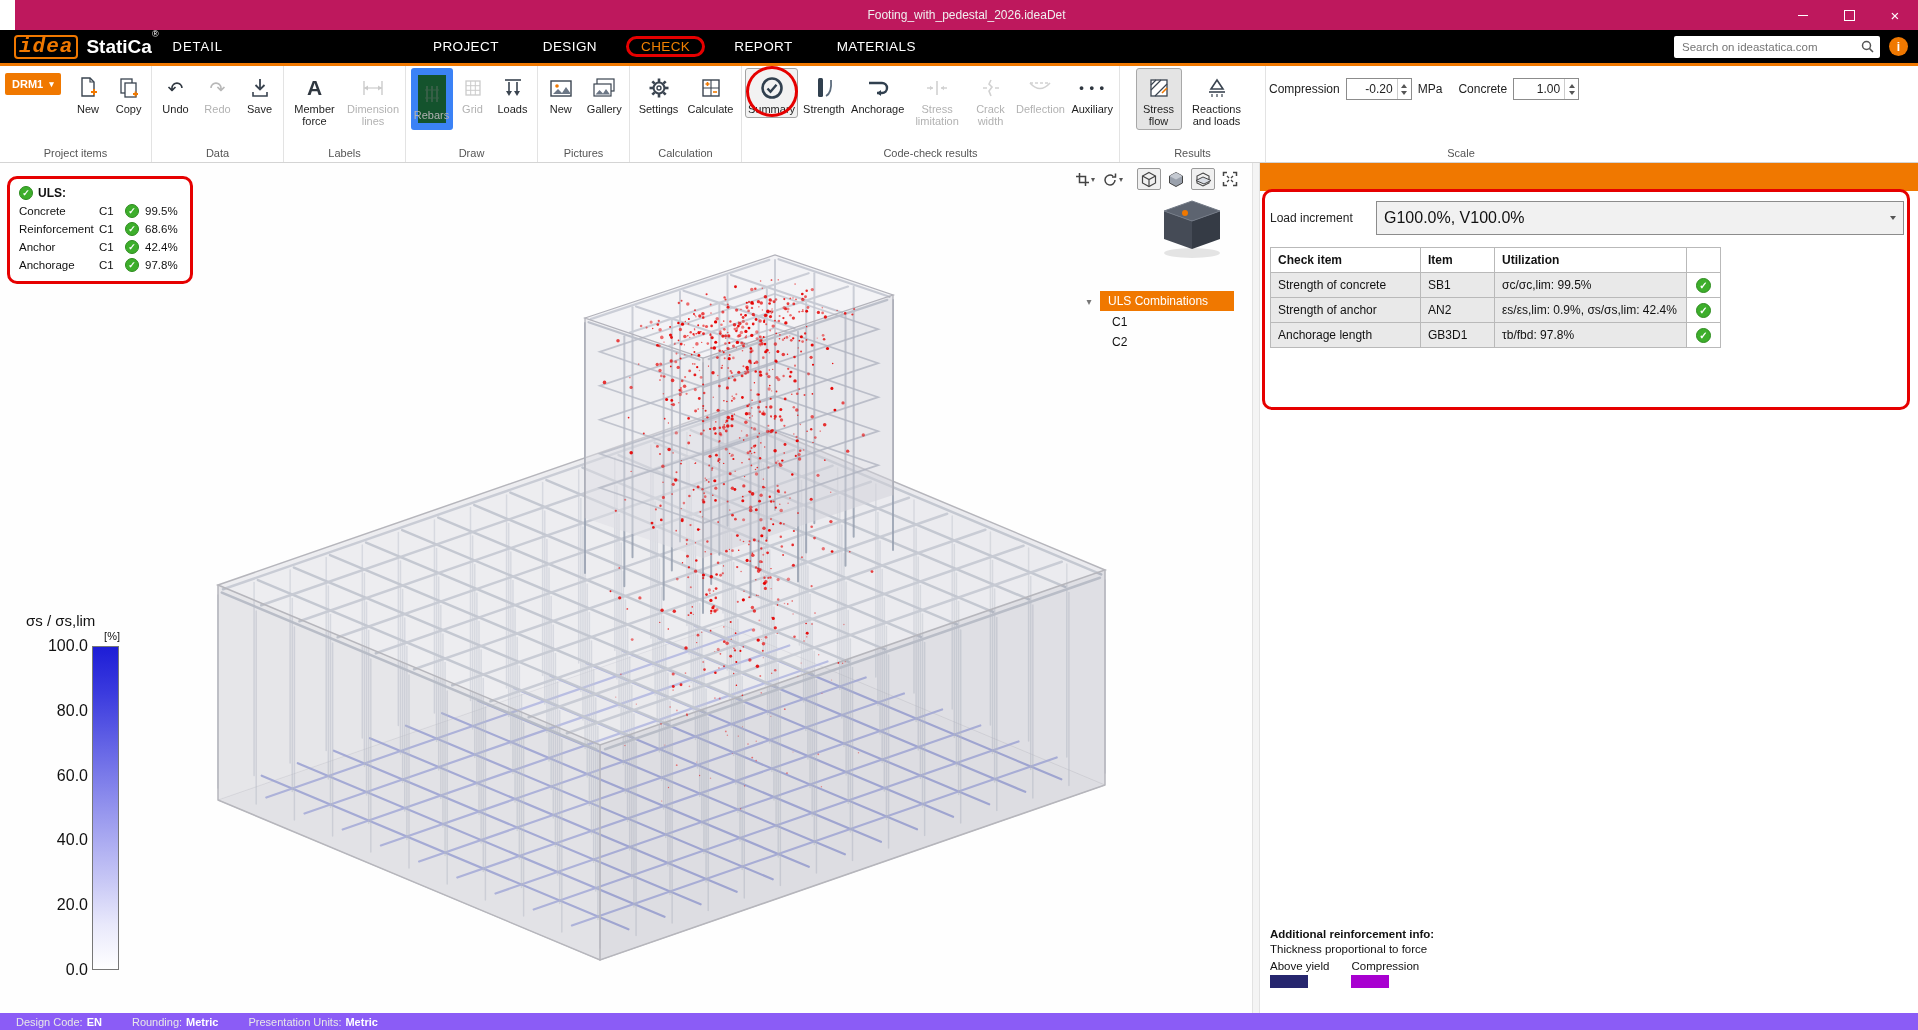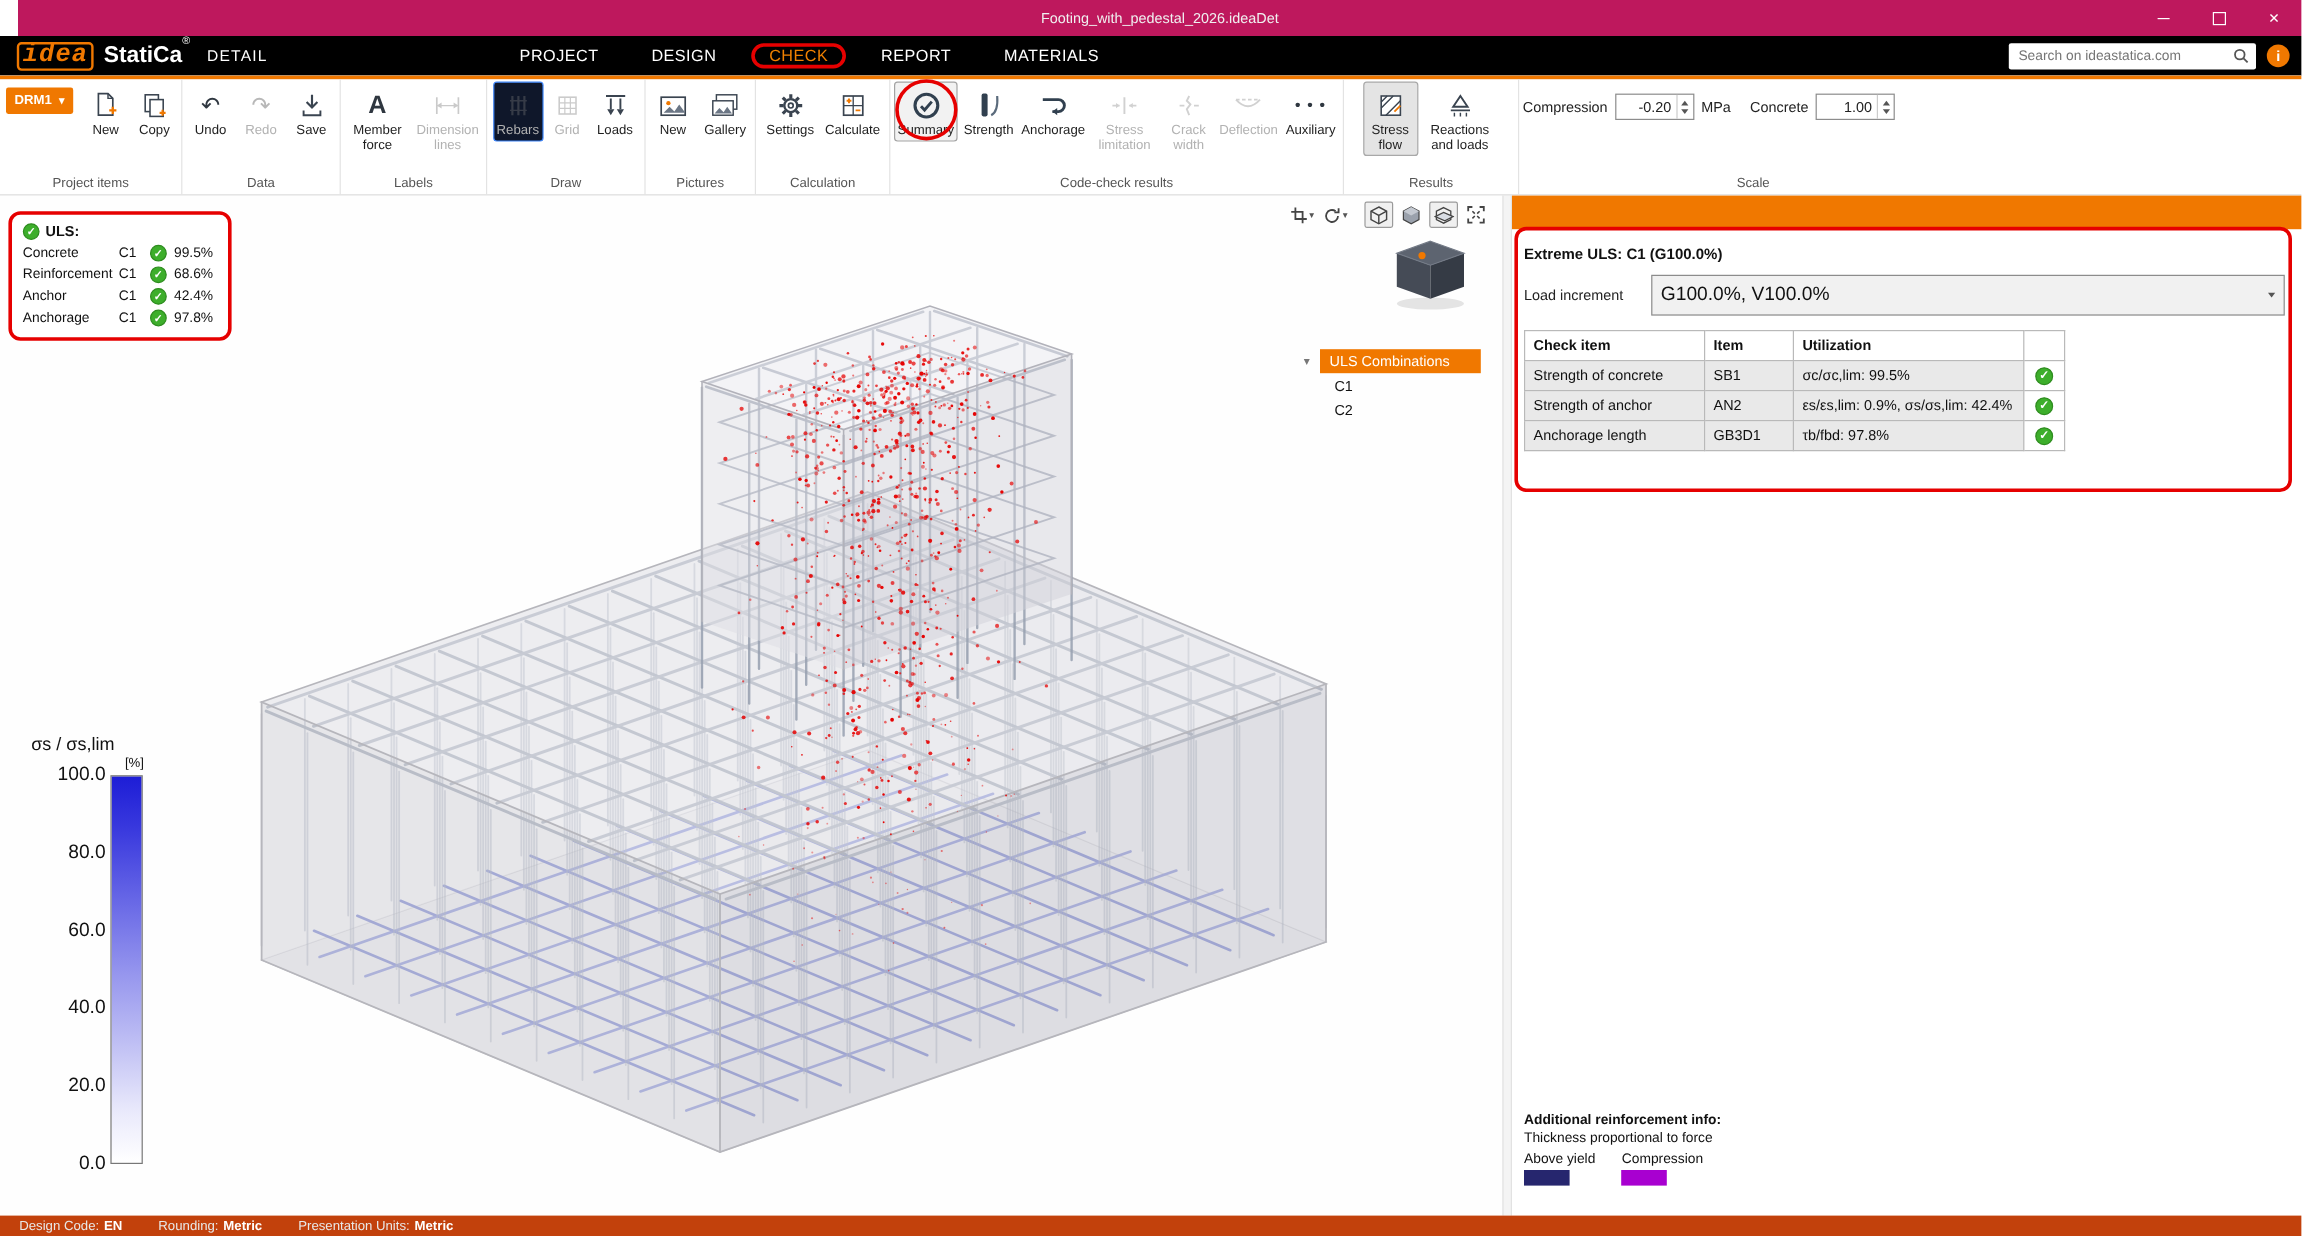--- a/index.html
+++ b/index.html
@@ -34,40 +34,40 @@
   .ribbon{position:absolute;top:63px;left:0;right:0;height:100px;box-sizing:border-box;background:#fff;
     border-top:3px solid #F07800;border-bottom:1px solid #d4d4d4;display:flex;align-items:stretch;}
   .rgroup{display:flex;flex-direction:column;border-right:1px solid #e3e3e3;padding:2px 3px 0;box-sizing:border-box;}
   .rbtns{display:flex;flex:1;align-items:flex-start;gap:2px;justify-content:center;}
   .rlabel{font-size:11px;color:#555;text-align:center;padding:1px 0 3px;white-space:nowrap;}
   .rbtn{display:flex;flex-direction:column;align-items:center;padding:4px 2px 2px;border:1px solid transparent;border-radius:3px;
     font-size:11px;line-height:12px;text-align:center;color:#1e1e1e;box-sizing:border-box;position:relative;}
   .rbtn .ric{height:30px;display:flex;align-items:center;justify-content:center;}
   .rbtn.disabled{color:#b2b2b2;}
   .rbtn.disabled svg{opacity:.38;}
-  .rbtn.outlined{border:1px solid #3b82f6;background:#0f172a;}
+  .rbtn.outlined{border:7px solid #3b82f6;background:#14532d;}
   .rbtn.selected{border:1px solid #a3a3a3;background:#f2f2f2;}
   .rbtn.pressed{border:1px solid #a8a8a8;background:#e4e4e4;}
   .glyph-ic{font-size:19px;line-height:19px;color:#2f3740;}
   .drm{background:#F07800;color:#fff;font-size:11px;font-weight:bold;height:22px;padding:0 7px;border-radius:2px;
     display:flex;align-items:center;gap:6px;margin:5px 6px 0 2px;align-self:flex-start;}
   .drm .dd{font-size:9px;}
   .annot-ellipse{position:absolute;top:-3px;left:50%;transform:translateX(-50%);width:46px;height:45px;
     border:3px solid #E60000;border-radius:50%;pointer-events:none;}
   .scalerow{display:flex;align-items:center;gap:6px;margin-top:10px;font-size:12px;color:#222;}
   .spin{display:flex;border:1px solid #8c8c8c;background:#fff;height:22px;box-sizing:border-box;align-items:stretch;}
   .spin .val{width:42px;text-align:right;padding:0 4px;font-size:12px;line-height:20px;}
   .spin .arrows{width:13px;border-left:1px solid #ccc;display:flex;flex-direction:column;align-items:center;justify-content:center;gap:3px;}
   .tri-up{width:0;height:0;border-left:3.5px solid transparent;border-right:3.5px solid transparent;border-bottom:4px solid #555;}
   .tri-down{width:0;height:0;border-left:3.5px solid transparent;border-right:3.5px solid transparent;border-top:4px solid #555;}
   
   .viewport{position:absolute;top:163px;left:0;width:1252px;height:850px;background:#fefefe;overflow:hidden;}
   .vsplit{position:absolute;top:163px;left:1252px;width:8px;height:850px;background:#f4f4f4;border-left:1px solid #e2e2e2;border-right:1px solid #e2e2e2;box-sizing:border-box;}
   .rightpanel{position:absolute;top:163px;left:1260px;right:0;height:850px;background:#fff;}
-  .statusbar{position:absolute;bottom:0;left:0;right:0;height:17px;background:#c2410c;color:#e8e8e8;font-size:11px;
+  .statusbar{position:absolute;bottom:0;left:0;right:0;height:17px;background:#8b5cf6;color:#e8e8e8;font-size:11px;
     display:flex;align-items:center;gap:30px;padding-left:16px;margin-top:26px;}
   .statusbar b{color:#fff;margin-left:4px;font-weight:bold;}
   .status-seg{display:flex;align-items:center;}
   
   #model-svg{position:absolute;top:0;left:0;}
   .uls-overlay{position:absolute;left:7px;top:13px;border:3px solid #E60000;border-radius:10px;background:rgba(255,255,255,.85);
     padding:7px 12px 9px 9px;font-size:11.5px;color:#111;}
   .uls-head{display:flex;align-items:center;gap:5px;font-weight:bold;font-size:12px;margin-bottom:4px;}
   .uls-grid{display:grid;grid-template-columns:80px 26px 20px auto;row-gap:4px;align-items:center;}
   .pass{display:inline-flex;width:15px;height:15px;border-radius:50%;background:#3DAE2B;border:1px solid #2e8c1f;color:#fff;
@@ -1658,21 +1658,20 @@
     <div class="combos-item">C2</div>
   </div>
 </div>
 
 <div class="vsplit"></div>
 
 <div class="rightpanel">
   <div class="panel-header"></div>
   <div class="panel-annot"></div>
 
-  <div class="extreme-title">Extreme ULS: C1 (G100.0%)</div>
 
   <div class="loadrow">
     <span class="lbl">Load increment</span>
     <div class="select">
       <span>G100.0%, V100.0%</span>
       <span class="tri-down"></span>
     </div>
   </div>
 
   <table class="checktable">

